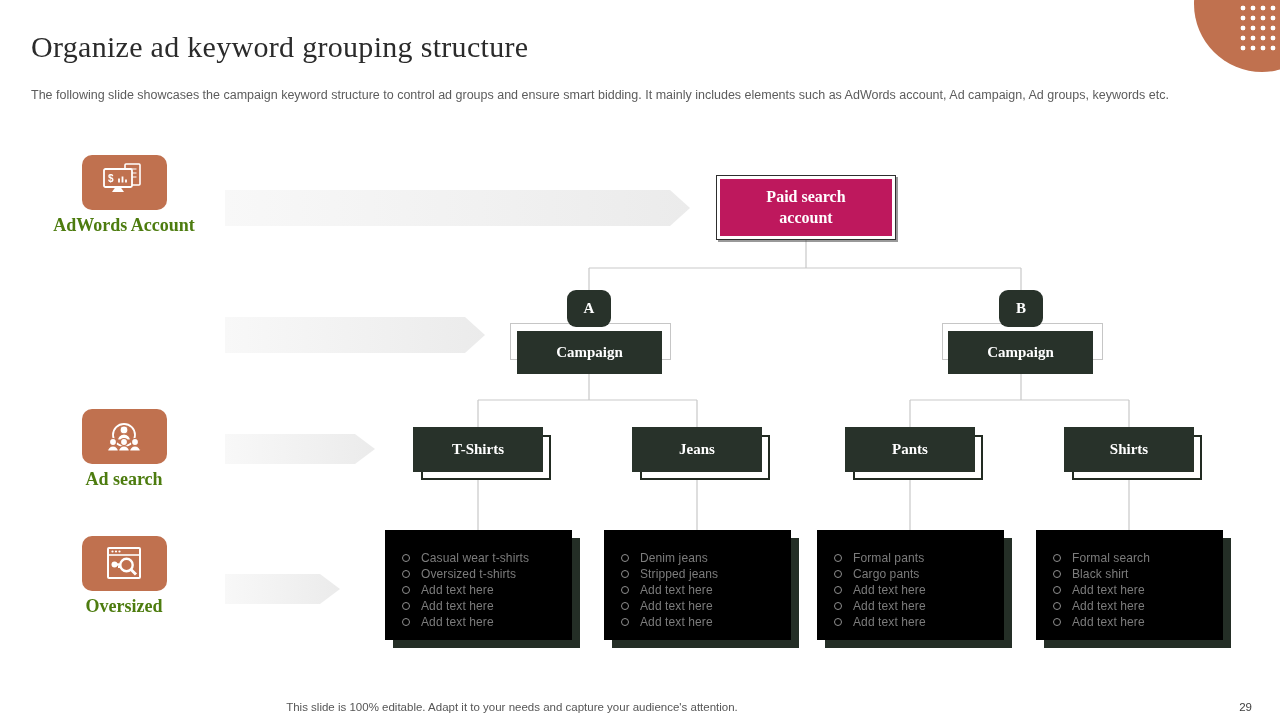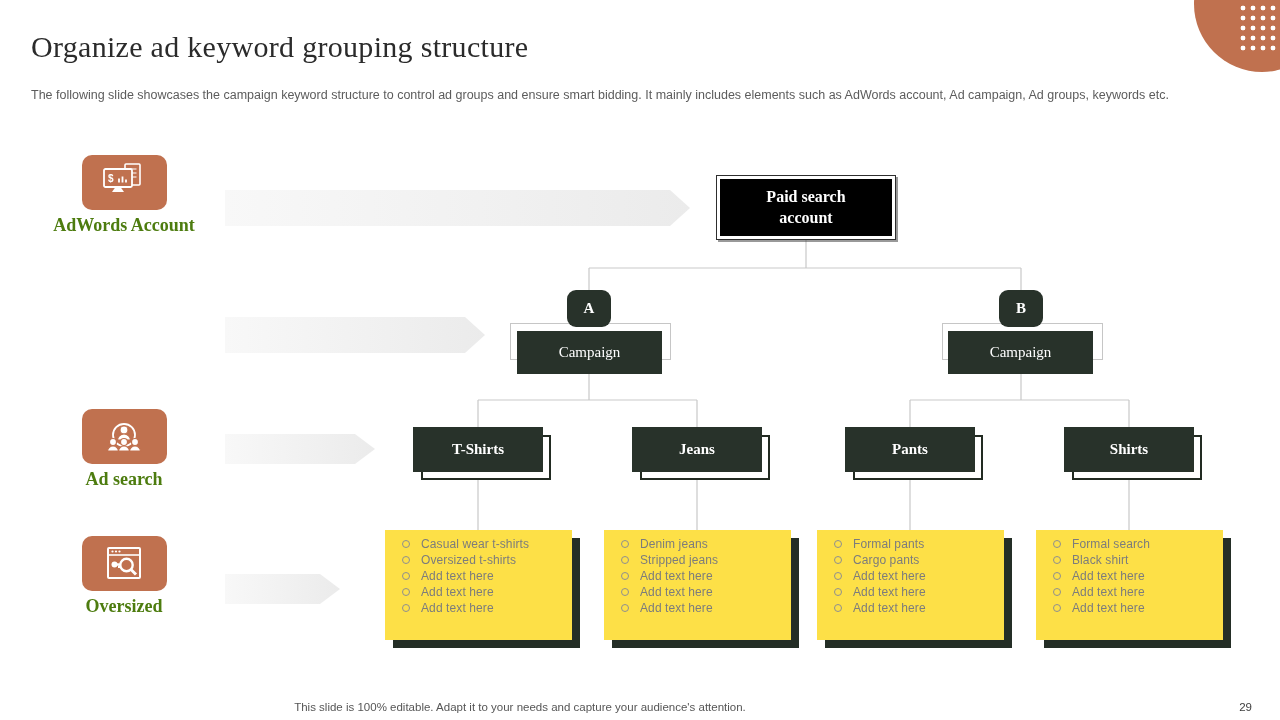--- a/index.html
+++ b/index.html
@@ -52,64 +52,64 @@
   
   .connectors { position:absolute; left:0; top:0; z-index:0; }
 
   
   .root-box {
     position:absolute; left:716px; top:175px; width:180px; height:65px;
     background:#ffffff; border:1px solid #2e2e2e; box-sizing:border-box; padding:3px;
     box-shadow:2px 2px 0 rgba(70,70,70,.55); z-index:4;
   }
   .root-inner {
-    width:100%; height:100%; background:#000000; color:#fff;
+    width:100%; height:100%; background:#be185d; color:#fff;
     font-family:"Liberation Serif", serif; font-weight:bold; font-size:16px;
     display:flex; align-items:center; justify-content:center; text-align:center;
     line-height:1.3; padding:0 28px; box-sizing:border-box;
   }
   .camp-outline {
     position:absolute; width:161px; height:37px; border:1px solid #c6c6c6;
     box-sizing:border-box; z-index:2; background:transparent;
   }
   .tab {
     position:absolute; width:44px; height:37px; background:#28322A; border-radius:9px;
     color:#fff; font-family:"Liberation Serif", serif; font-weight:bold; font-size:15px;
     display:flex; align-items:center; justify-content:center; z-index:3;
   }
   .camp-box {
     position:absolute; width:145px; height:43px; background:#28322A;
-    color:#fff; font-family:"Liberation Serif", serif; font-weight:normal; font-size:15px;
+    color:#fff; font-family:"Liberation Serif", serif; font-weight:bold; font-size:15px;
     display:flex; align-items:center; justify-content:center; z-index:4;
   }
   .group-wrap { position:absolute; width:130px; height:45px; z-index:4; }
   .group-shadow {
     position:absolute; left:8px; top:8px; width:130px; height:45px;
     background:#ffffff; border:2px solid #222b22; box-sizing:border-box;
   }
   .group-box {
     position:absolute; left:0; top:0; width:130px; height:45px; background:#28322A;
     color:#fff; font-family:"Liberation Serif", serif; font-weight:bold; font-size:15px;
     display:flex; align-items:center; justify-content:center;
   }
 
   
   .kw-panel {
-    position:absolute; top:530px; width:187px; height:110px; background:#fde047;
+    position:absolute; top:530px; width:187px; height:110px; background:#000000;
     box-shadow:8px 8px 0 #242E26; z-index:4; box-sizing:border-box;
-    padding:6px 6px 6px 17px;
+    padding:20px 6px 6px 17px;
   }
   .kw-line { display:flex; align-items:center; gap:11px; height:16px; }
   .bullet { width:6px; height:6px; border:1.4px solid #8f8f8f; border-radius:50%; flex:none; }
   .kw-text { font-size:12px; color:#7c7c7c; letter-spacing:.1px; white-space:nowrap; }
 
   
   .footer {
     position:absolute; left:0; bottom:7px; width:1024px; text-align:center;
-    font-size:11.5px; color:#565656;margin-left:8px;
+    font-size:11.5px; color:#565656;
   }
   .pagenum {
     position:absolute; right:28px; bottom:7px; font-size:11.5px; color:#3d3d3d;
   }
 </style>
 </head>
 <body>
 
 <div class="slide">
 

